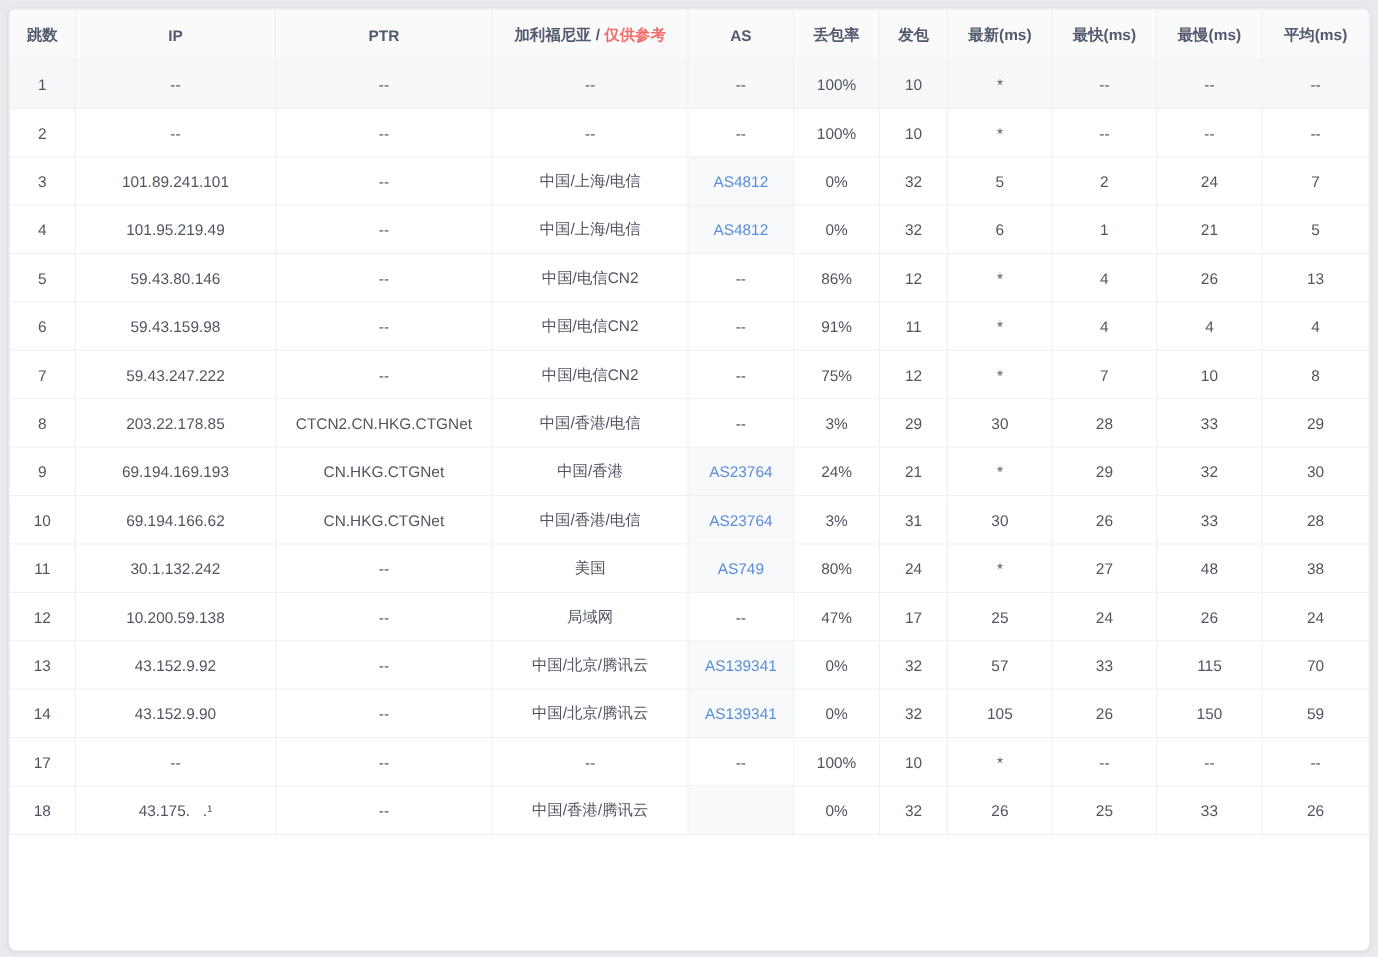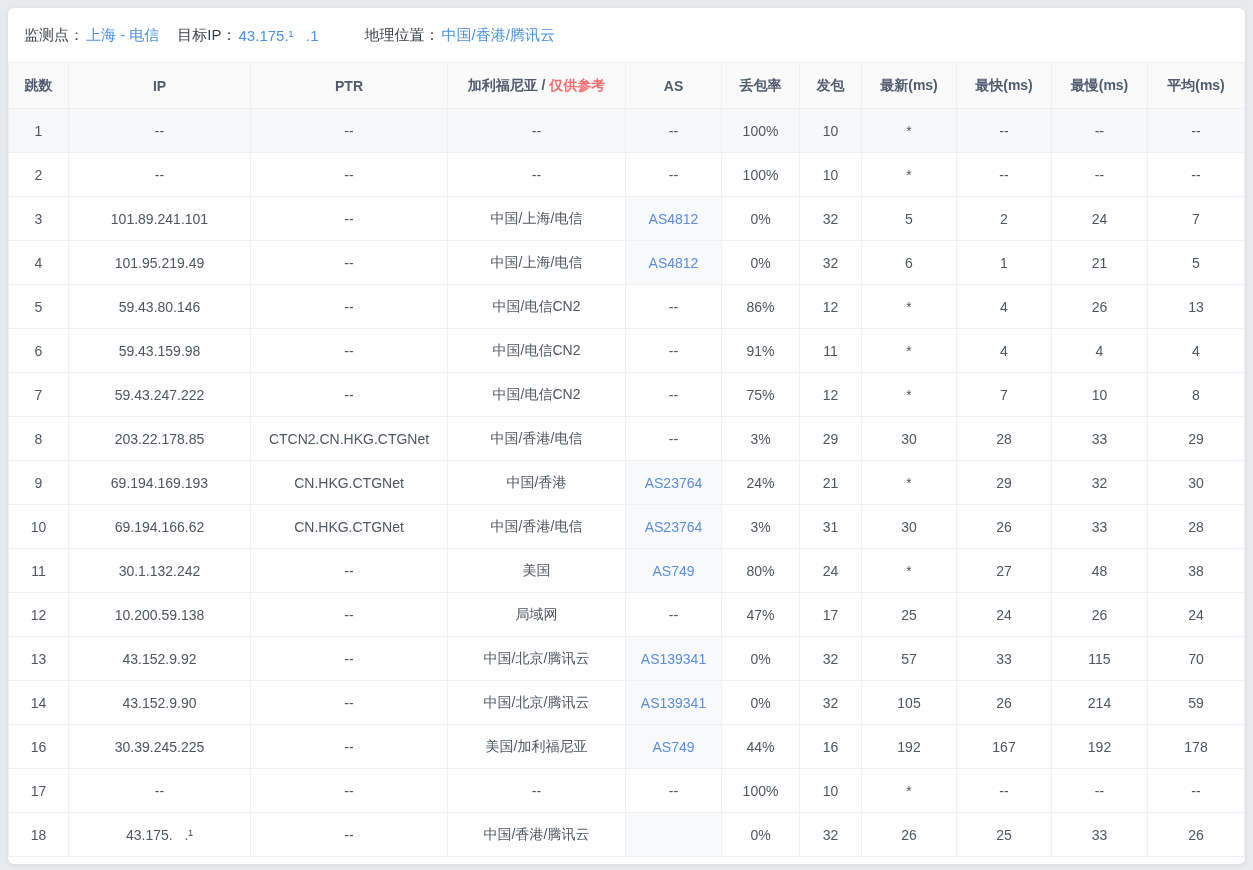--- a/index.html
+++ b/index.html
@@ -47,34 +47,20 @@
   
   col.c-hop{width:60px}  col.c-ip{width:182px}  col.c-ptr{width:197px}
   col.c-location{width:178px} col.c-as{width:96px} col.c-loss{width:78px}
   col.c-sent{width:62px} col.c-latest{width:95px} col.c-fastest{width:95px}
   col.c-slowest{width:96px} col.c-avg{width:97px}
 </style>
 </head>
 <body>
 
 <div class="card">
-  <div class="toolbar">
-    <div class="grp">
-      <span class="lbl">监测点：</span>
-      <span class="val">上海 - 电信</span>
-    </div>
-    <div class="grp grp-ip">
-      <span class="lbl">目标IP：</span>
-      <span class="val">43.175.¹&nbsp;&nbsp;&nbsp;.1</span>
-    </div>
-    <div class="grp grp-loc">
-      <span class="lbl">地理位置：</span>
-      <span class="val">中国/香港/腾讯云</span>
-    </div>
-  </div>
 
   <table>
     <colgroup>
       <col class="c-hop">
         <col class="c-ip">
         <col class="c-ptr">
         <col class="c-location">
       <col class="c-as">
         <col class="c-loss">
         <col class="c-sent">
@@ -271,35 +257,22 @@
         <tr>
           <td>14</td>
           <td>43.152.9.90</td>
           <td>--</td>
           <td>中国/北京/腾讯云</td>
           <td class="as-cell"><span class="as-link">AS139341</span></td>
           <td>0%</td>
           <td>32</td>
           <td>105</td>
           <td>26</td>
-          <td>214</td>
+          <td>150</td>
           <td>59</td>
-        </tr>
-        <tr>
-          <td>16</td>
-          <td>30.39.245.225</td>
-          <td>--</td>
-          <td>美国/加利福尼亚</td>
-          <td class="as-cell"><span class="as-link">AS749</span></td>
-          <td>44%</td>
-          <td>16</td>
-          <td>192</td>
-          <td>167</td>
-          <td>192</td>
-          <td>178</td>
         </tr>
         <tr>
           <td>17</td>
           <td>--</td>
           <td>--</td>
           <td>--</td>
           <td>--</td>
           <td>100%</td>
           <td>10</td>
           <td>*</td>

